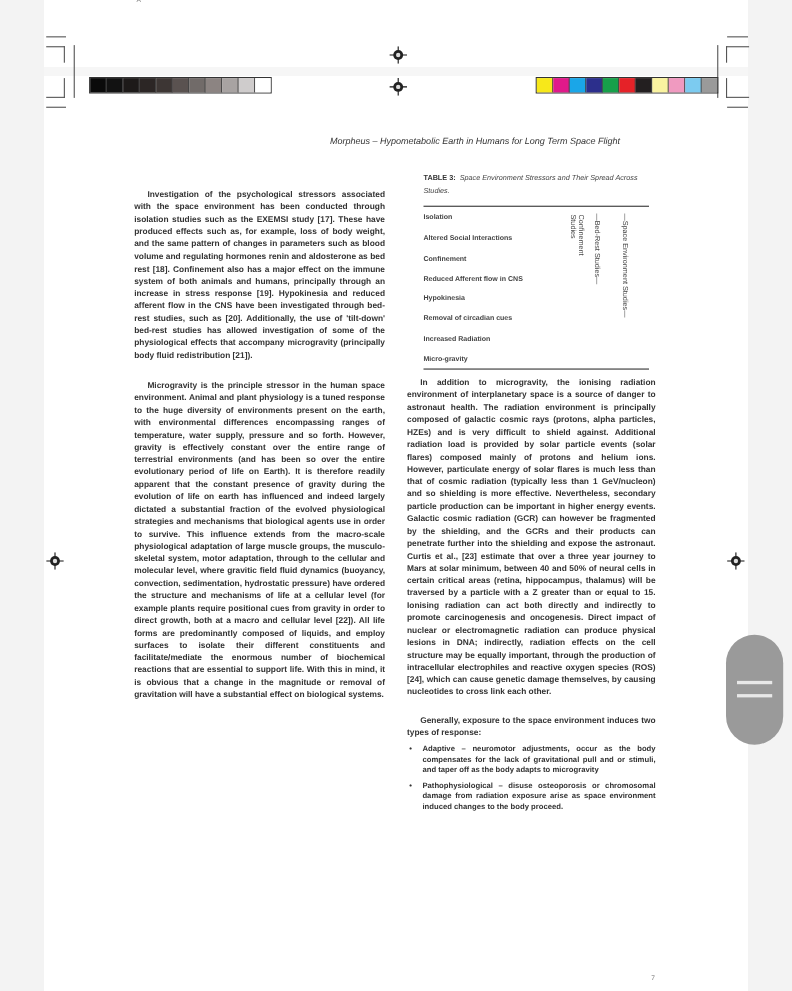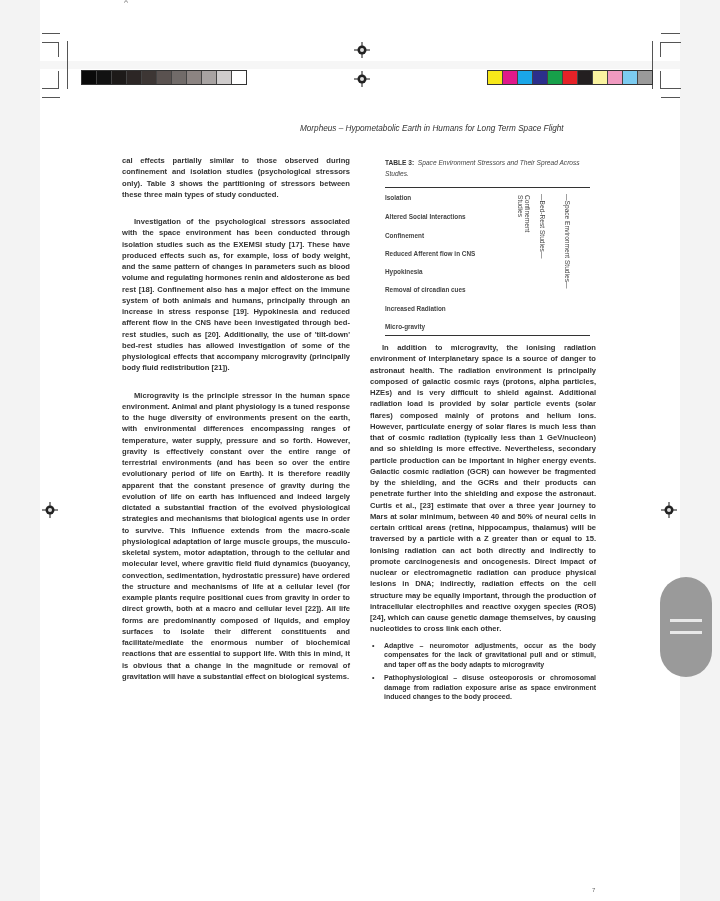--- a/index.html
+++ b/index.html
@@ -100,21 +100,20 @@
 <svg class="reg" style="left:661px;top:502px;" viewBox="0 0 16 16">
     <line x1="8" y1="0" x2="8" y2="16" stroke="#111" stroke-width="1"></line>
     <line x1="0" y1="8" x2="16" y2="8" stroke="#111" stroke-width="1"></line>
     <circle cx="8" cy="8" r="4.5" fill="#222"></circle>
     <circle cx="8" cy="8" r="2" fill="#ddd"></circle>
   </svg>
 
 <div class="running-head">Morpheus – Hypometabolic Earth in Humans for Long Term Space Flight</div>
 
 <div class="col left-col">
-  <p class="noindent">cal effects partially similar to those observed during confinement and isolation studies (psychological stressors only). Table 3 shows the partitioning of stressors between these three main types of study conducted.</p>
   <p style="margin-top:16px;">Investigation of the psychological stressors associated with the space environment has been conducted through isolation studies such as the EXEMSI study [17]. These have produced effects such as, for example, loss of body weight, and the same pattern of changes in parameters such as blood volume and regulating hormones renin and aldosterone as bed rest [18]. Confinement also has a major effect on the immune system of both animals and humans, principally through an increase in stress response [19]. Hypokinesia and reduced afferent flow in the CNS have been investigated through bed-rest studies, such as [20]. Additionally, the use of 'tilt-down' bed-rest studies has allowed investigation of some of the physiological effects that accompany microgravity (principally body fluid redistribution [21]).</p>
   <p style="margin-top:16px;">Microgravity is the principle stressor in the human space environment. Animal and plant physiology is a tuned response to the huge diversity of environments present on the earth, with environmental differences encompassing ranges of temperature, water supply, pressure and so forth. However, gravity is effectively constant over the entire range of terrestrial environments (and has been so over the entire evolutionary period of life on Earth). It is therefore readily apparent that the constant presence of gravity during the evolution of life on earth has influenced and indeed largely dictated a substantial fraction of the evolved physiological strategies and mechanisms that biological agents use in order to survive. This influence extends from the macro-scale physiological adaptation of large muscle groups, the musculo-skeletal system, motor adaptation, through to the cellular and molecular level, where gravitic field fluid dynamics (buoyancy, convection, sedimentation, hydrostatic pressure) have ordered the structure and mechanisms of life at a cellular level (for example plants require positional cues from gravity in order to direct growth, both at a macro and cellular level [22]). All life forms are predominantly composed of liquids, and employ surfaces to isolate their different constituents and facilitate/mediate the enormous number of biochemical reactions that are essential to support life. With this in mind, it is obvious that a change in the magnitude or removal of gravitation will have a substantial effect on biological systems.</p>
 </div>
 
 <div class="table-cap">
   <b>TABLE 3:</b>&nbsp;
   <i>Space Environment Stressors and Their Spread Across Studies.</i>
 </div>
 
 <div class="tbl">
@@ -126,20 +125,21 @@
   <div class="row" style="top:98px;">Removal of circadian cues</div>
   <div class="row" style="top:117px;">Increased Radiation</div>
   <div class="row" style="top:135px;">Micro-gravity</div>
   <div class="vlabel" style="left:122px;top:7px;width:24px;white-space:normal;height:60px;">Confinement Studies</div>
   <div class="vlabel" style="left:154px;top:6px;">—Bed-Rest Studies—</div>
   <div class="vlabel" style="left:179px;top:6px;">—Space Environment Studies—</div>
 </div>
 
 <div class="col right-col">
   <p>In addition to microgravity, the ionising radiation environment of interplanetary space is a source of danger to astronaut health. The radiation environment is principally composed of galactic cosmic rays (protons, alpha particles, HZEs) and is very difficult to shield against. Additional radiation load is provided by solar particle events (solar flares) composed mainly of protons and helium ions. However, particulate energy of solar flares is much less than that of cosmic radiation (typically less than 1 GeV/nucleon) and so shielding is more effective. Nevertheless, secondary particle production can be important in higher energy events. Galactic cosmic radiation (GCR) can however be fragmented by the shielding, and the GCRs and their products can penetrate further into the shielding and expose the astronaut. Curtis et al., [23] estimate that over a three year journey to Mars at solar minimum, between 40 and 50% of neural cells in certain critical areas (retina, hippocampus, thalamus) will be traversed by a particle with a Z greater than or equal to 15. Ionising radiation can act both directly and indirectly to promote carcinogenesis and oncogenesis. Direct impact of nuclear or electromagnetic radiation can produce physical lesions in DNA; indirectly, radiation effects on the cell structure may be equally important, through the production of intracellular electrophiles and reactive oxygen species (ROS) [24], which can cause genetic damage themselves, by causing nucleotides to cross link each other.</p>
+  <p style="margin-top:14px;">Generally, exposure to the space environment induces two types of response:</p>
   <ul class="bullets">
     <li>Adaptive – neuromotor adjustments, occur as the body compensates for the lack of gravitational pull and or stimuli, and taper off as the body adapts to microgravity</li>
     <li>Pathophysiological – disuse osteoporosis or chromosomal damage from radiation exposure arise as space environment induced changes to the body proceed.</li>
   </ul>
 </div>
 
 <div class="page-num">7</div>
 
 <div class="handle">
   <span>

